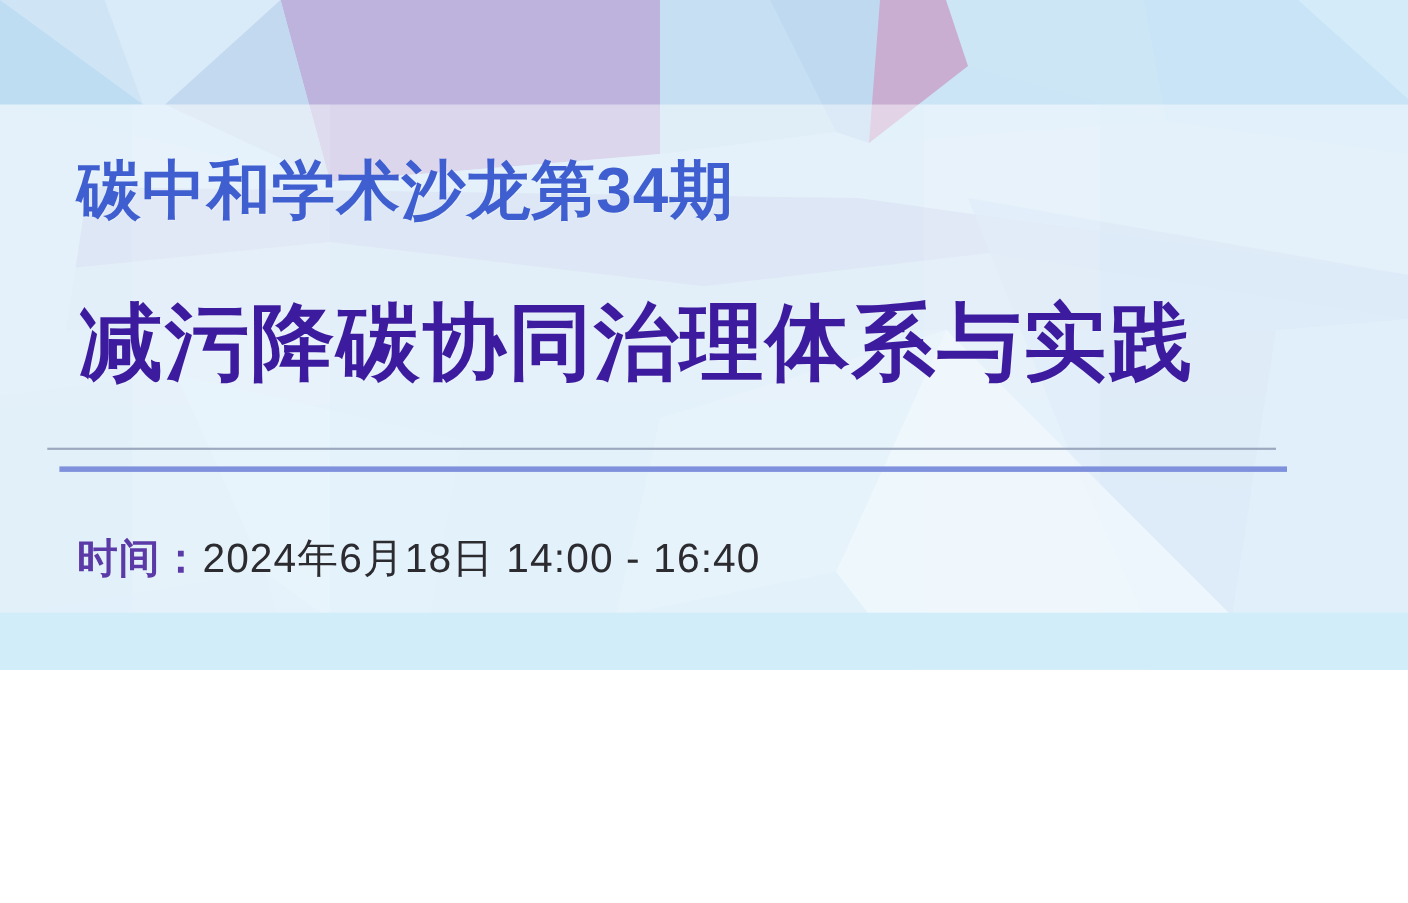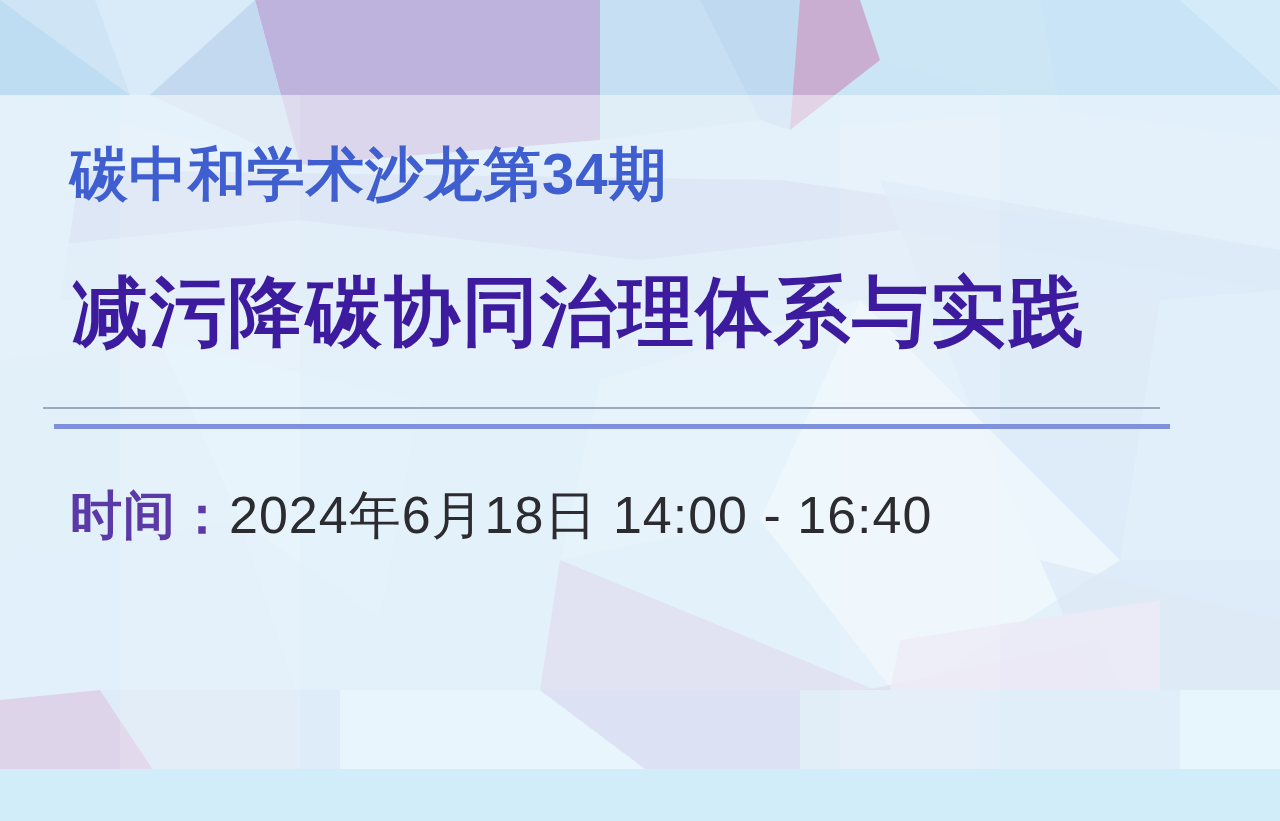--- a/index.html
+++ b/index.html
@@ -7,21 +7,21 @@
     padding: 0;
     background: #ffffff;
   }
   body {
     font-family: "Liberation Sans", "DejaVu Sans", sans-serif;
   }
 
   #poster {
     position: relative;
     width: 1280px;
-    height: 821px;
+    height: 609px;
     overflow: hidden;
     background: #c4b5fd;
   }
 
   
   .poly-layer {
     position: absolute;
     inset: 0;
     width: 1280px;
     height: 821px;
@@ -99,21 +99,21 @@
     left: 54px;
     top: 424px;
     width: 1116px;
     height: 5px;
     background: #7f90dd;
   }
 
   .info-line {
     position: absolute;
     left: 70px;
-    font-size: 52px;
+    font-size: 37px;
     line-height: 1;
     white-space: nowrap;
   }
   .info-line.time { top: 489px; }
   .info-line.place { top: 548px; }
 
   .info-label {
     font-weight: 700;
     color: #5b3aa8;
     letter-spacing: 1px;

